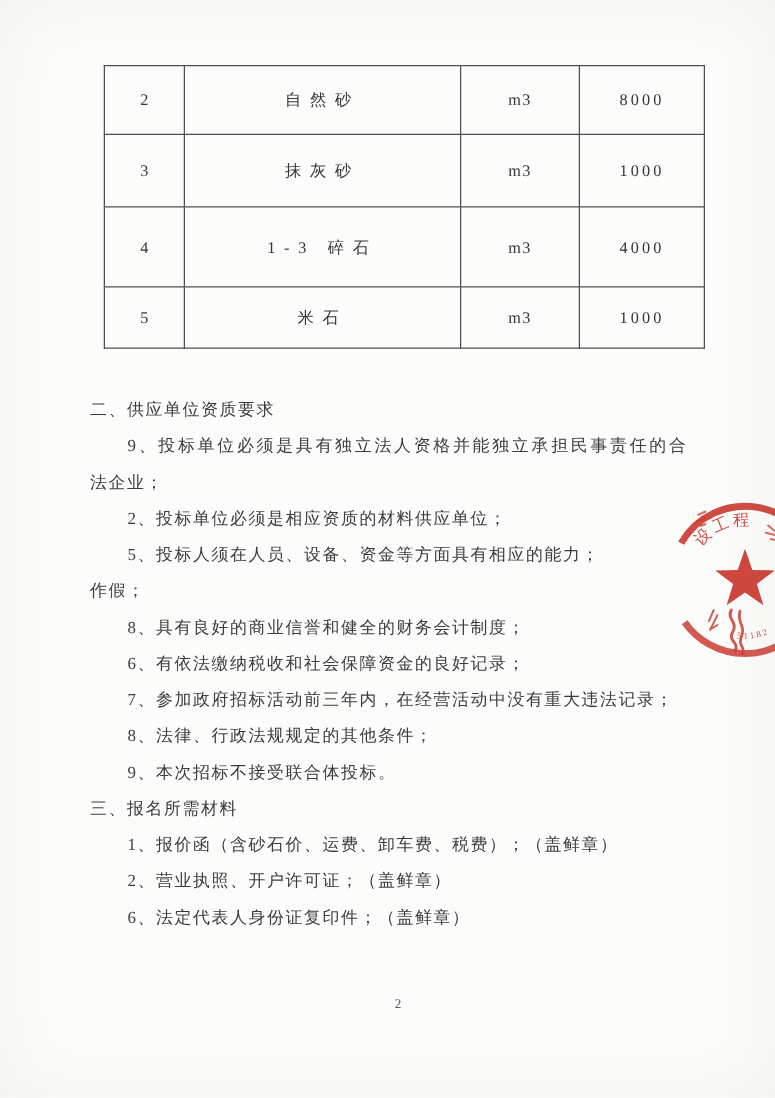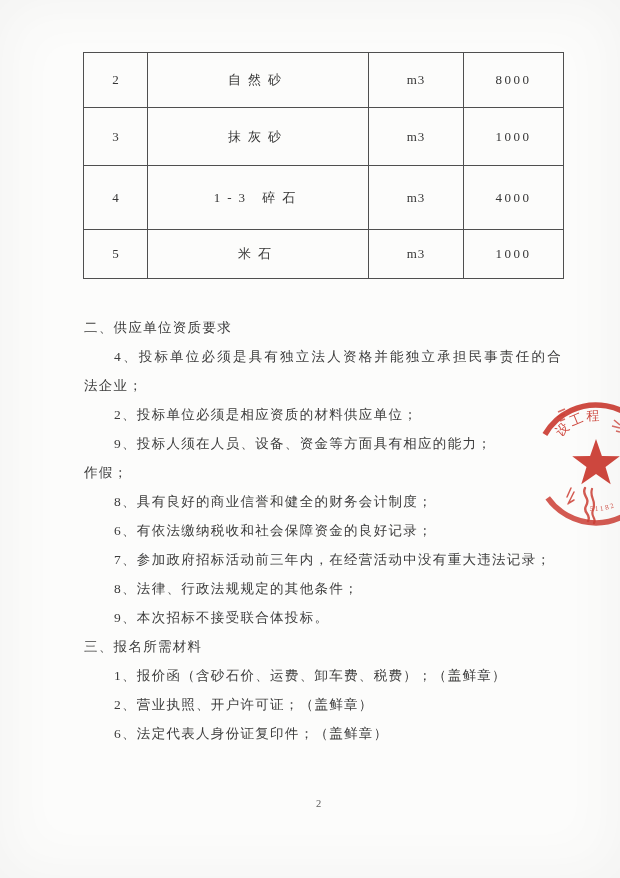--- a/index.html
+++ b/index.html
@@ -23,21 +23,21 @@
     font-size:13px;color:#363636;
     padding:0;overflow:hidden;
   }
   col.c-no{width:64px;} col.c-name{width:221px;} col.c-unit{width:95px;} col.c-qty{width:100px;}
   tr.r0 td{height:54px;} tr.r1 td{height:57px;} tr.r2 td{height:63px;} tr.r3 td{height:48px;}
   td.name{letter-spacing:7px;margin-top:48px;}
   td.qty{letter-spacing:2.5px;}
   td.unit{letter-spacing:1px;margin-left:48px;}
   
   .textblock{
-    position:absolute;left:84px;top:313px;width:478px;
+    position:absolute;left:72px;top:313px;width:478px;
   }
   .ln{
     height:29px;line-height:29px;
     font-size:13.5px;letter-spacing:1.3px;
     white-space:nowrap;color:#3c3c3c;
   }
   .ln.ind{padding-left:30px;}
   .ln.jf{white-space:normal;text-align:justify;text-align-last:justify;}
   
   .pageno{
@@ -88,24 +88,24 @@
         <td>5</td>
         <td class="name">米石</td>
         <td class="unit">m3</td>
         <td class="qty">1000</td>
       </tr>
     </tbody>
   </table>
 
   <div class="textblock">
     <div class="ln">二、供应单位资质要求</div>
-    <div class="ln ind jf">4、投标单位必须是具有独立法人资格并能独立承担民事责任的合</div>
+    <div class="ln ind jf">9、投标单位必须是具有独立法人资格并能独立承担民事责任的合</div>
     <div class="ln">法企业；</div>
     <div class="ln ind">2、投标单位必须是相应资质的材料供应单位；</div>
-    <div class="ln ind">9、投标人须在人员、设备、资金等方面具有相应的能力；</div>
+    <div class="ln ind">5、投标人须在人员、设备、资金等方面具有相应的能力；</div>
     <div class="ln">作假；</div>
     <div class="ln ind">8、具有良好的商业信誉和健全的财务会计制度；</div>
     <div class="ln ind">6、有依法缴纳税收和社会保障资金的良好记录；</div>
     <div class="ln ind">7、参加政府招标活动前三年内，在经营活动中没有重大违法记录；</div>
     <div class="ln ind">8、法律、行政法规规定的其他条件；</div>
     <div class="ln ind">9、本次招标不接受联合体投标。</div>
     <div class="ln">三、报名所需材料</div>
     <div class="ln ind">1、报价函（含砂石价、运费、卸车费、税费）；（盖鲜章）</div>
     <div class="ln ind">2、营业执照、开户许可证；（盖鲜章）</div>
     <div class="ln ind">6、法定代表人身份证复印件；（盖鲜章）</div>

